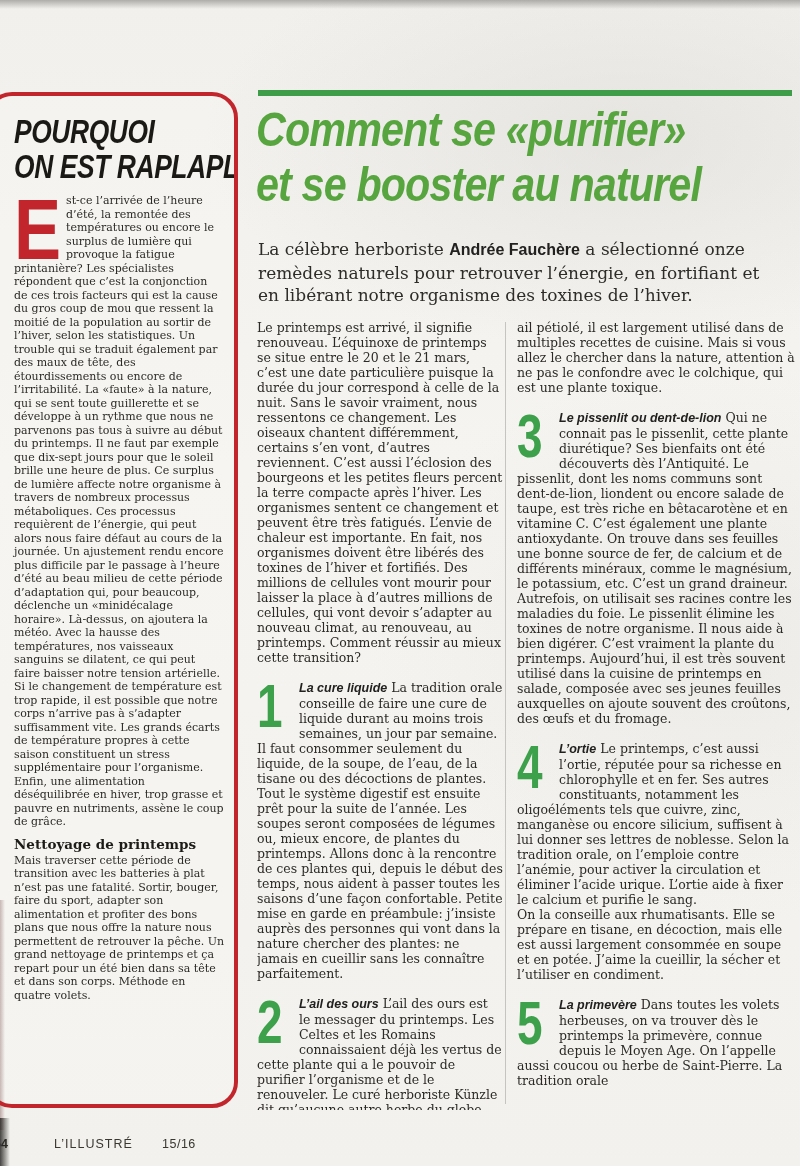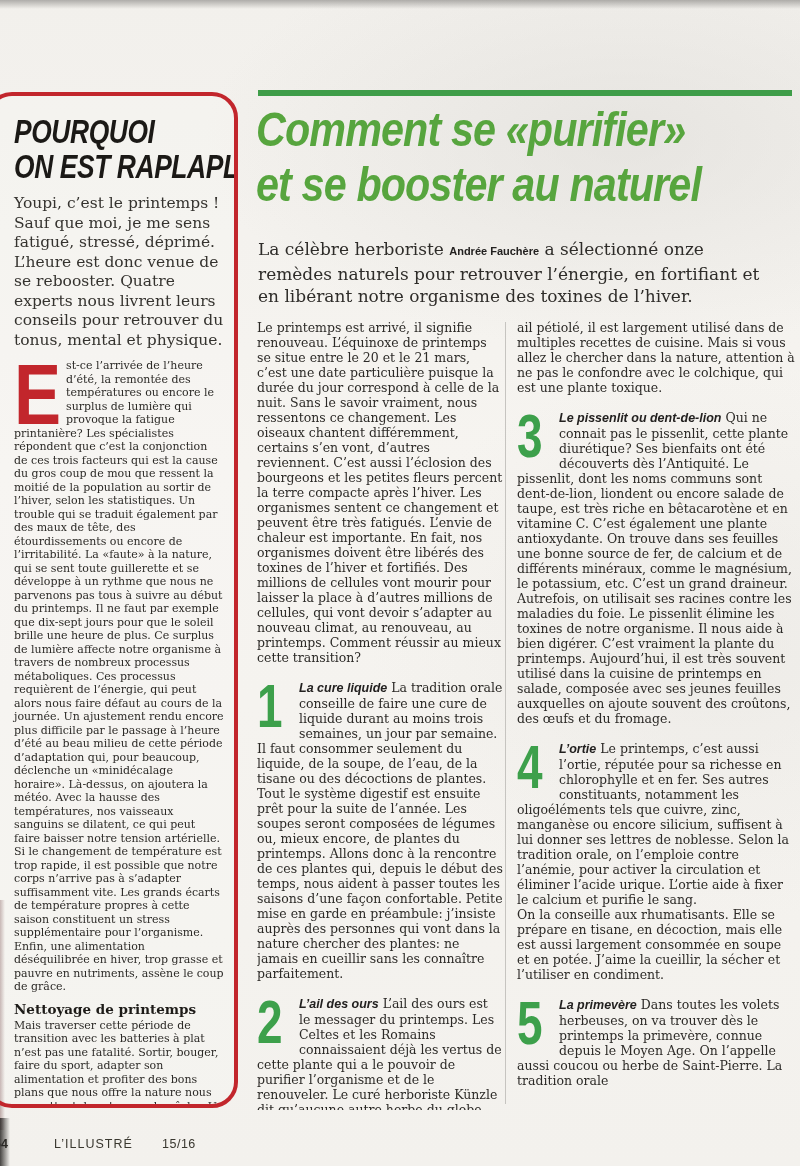--- a/index.html
+++ b/index.html
@@ -44,21 +44,21 @@
 
   
   .green-rule{position:absolute;left:258px;top:90px;width:534px;height:6px;background:#3f9d49;}
   .article-title{position:absolute;left:256px;top:102px;margin:0;width:700px;
     font-family:"Liberation Sans",sans-serif;font-style:italic;font-weight:bold;
     font-size:48px;line-height:55px;letter-spacing:-1px;color:#57a53e;
     transform:scaleX(0.86);transform-origin:left top;white-space:nowrap;}
   .article-title span{display:block;}
   .lede{position:absolute;left:258px;top:238px;margin:0;width:520px;
     font-size:17px;line-height:22.5px;color:#2e2c29;}
-  .lede-name{font-family:"Liberation Sans",sans-serif;font-weight:bold;font-size:11px;color:#232120;}
+  .lede-name{font-family:"Liberation Sans",sans-serif;font-weight:bold;font-size:16px;color:#232120;}
 
   .col{position:absolute;top:320px;height:790px;overflow:hidden;}
   .col-mid{left:257px;width:246px;}
   .col-right{left:517px;width:278px;}
   .col-divider{position:absolute;left:505px;top:322px;width:1px;height:782px;background:#c6c4c0;}
 
   .body-p{margin:0;font-size:12.5px;line-height:15px;color:#2c2a27;}
   .item{margin-top:15px;}
   .item-title{font-family:"Liberation Sans",sans-serif;font-weight:bold;font-size:12.5px;color:#232120;font-style:italic;}
   .num{float:left;width:34px;height:46px;margin:3px 8px 0 0;}
@@ -79,21 +79,20 @@
 
   <div class="scan-top"></div>
   <div class="scan-left"></div>
 
 
   <div class="sidebar-box">
     <h2 class="sb-title">
         <span>POURQUOI</span>
         <span>ON EST RAPLAPLA</span>
       </h2>
-    <p class="sb-intro">Youpi, c’est le printemps ! Sauf que moi, je me sens fatigué, stressé, déprimé. L’heure est donc venue de se rebooster. Quatre experts nous livrent leurs conseils pour retrouver du tonus, mental et physique.</p>
     <p class="sb-body"><span class="dropcap">
           <span class="dc-inner">E</span>
         </span><span>st-ce l’arrivée de l’heure d’été, la remontée des températures ou encore le surplus de lumière qui provoque la fatigue printanière? Les spécialistes répondent que c’est la conjonction de ces trois facteurs qui est la cause du gros coup de mou que ressent la moitié de la population au sortir de l’hiver, selon les statistiques. Un trouble qui se traduit également par des maux de tête, des étourdissements ou encore de l’irritabilité. La «faute» à la nature, qui se sent toute guillerette et se développe à un rythme que nous ne parvenons pas tous à suivre au début du printemps. Il ne faut par exemple que dix-sept jours pour que le soleil brille une heure de plus. Ce surplus de lumière affecte notre organisme à travers de nombreux processus métaboliques. Ces processus requièrent de l’énergie, qui peut alors nous faire défaut au cours de la journée. Un ajustement rendu encore plus difficile par le passage à l’heure d’été au beau milieu de cette période d’adaptation qui, pour beaucoup, déclenche un «minidécalage horaire». Là-dessus, on ajoutera la météo. Avec la hausse des températures, nos vaisseaux sanguins se dilatent, ce qui peut faire baisser notre tension artérielle. Si le changement de température est trop rapide, il est possible que notre corps n’arrive pas à s’adapter suffisamment vite. Les grands écarts de température propres à cette saison constituent un stress supplémentaire pour l’organisme. Enfin, une alimentation déséquilibrée en hiver, trop grasse et pauvre en nutriments, assène le coup de grâce.</span></p>
     <h3 class="sb-subhead">Nettoyage de printemps</h3>
     <p class="sb-body2">Mais traverser cette période de transition avec les batteries à plat n’est pas une fatalité. Sortir, bouger, faire du sport, adapter son alimentation et profiter des bons plans que nous offre la nature nous permettent de retrouver la pêche. Un grand nettoyage de printemps et ça repart pour un été bien dans sa tête et dans son corps. Méthode en quatre volets.</p>
 
   </div>
 
   <div class="green-rule"></div>
 

